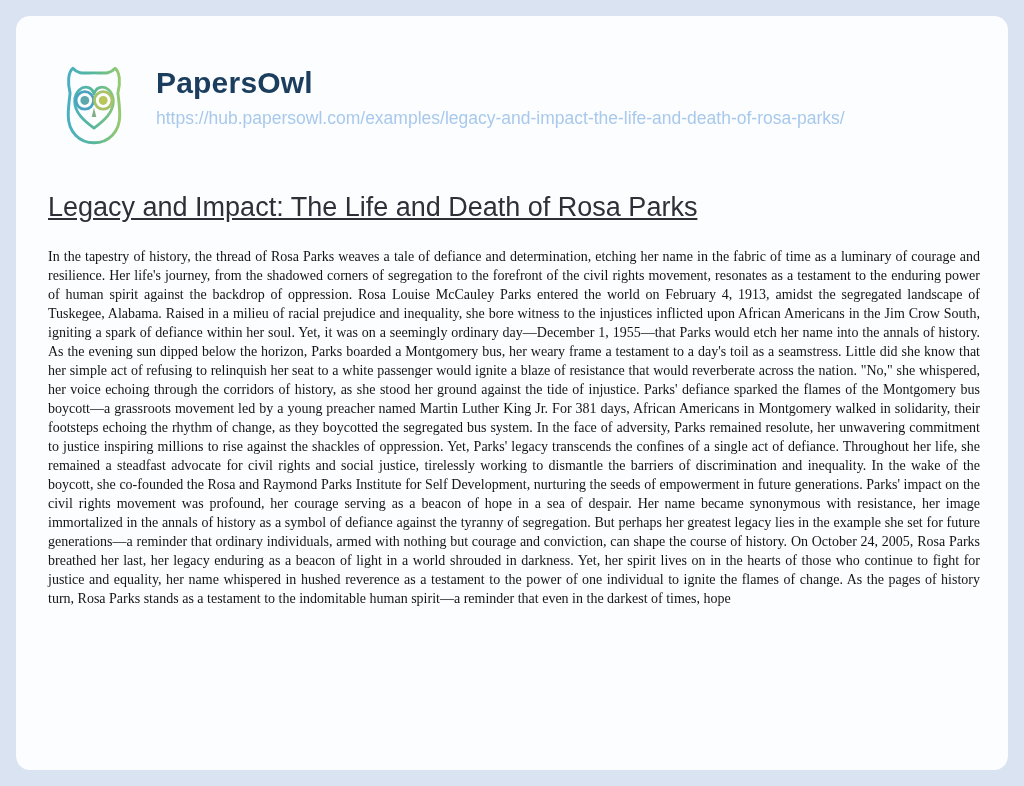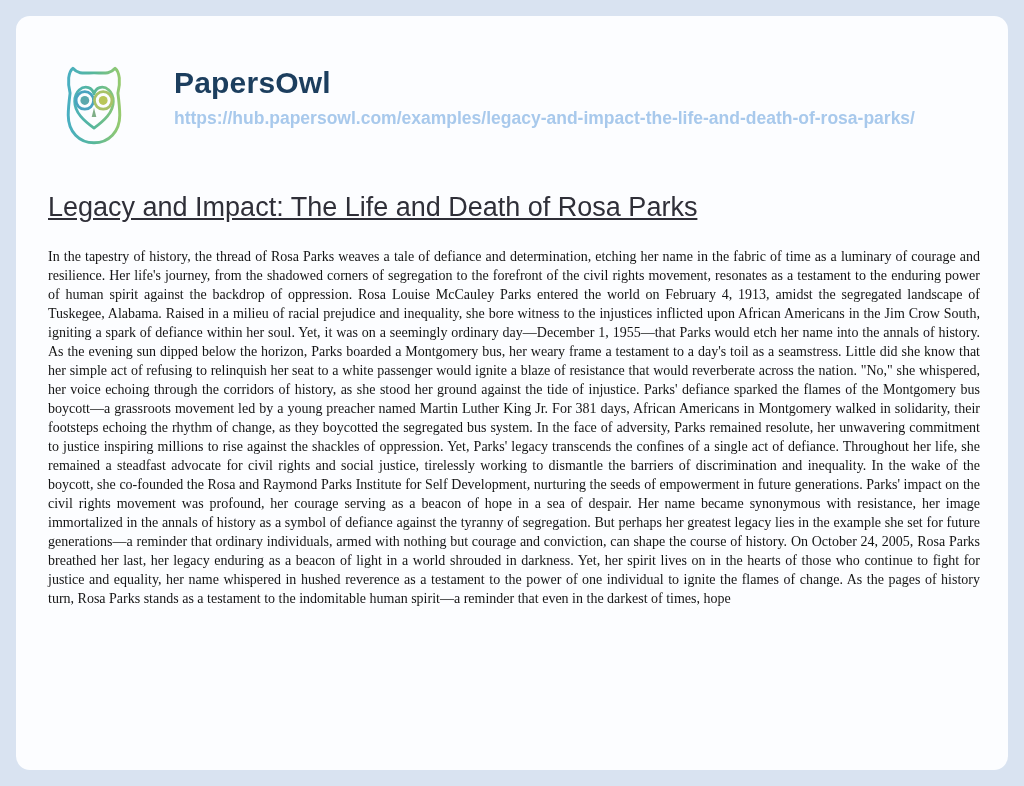--- a/index.html
+++ b/index.html
@@ -13,41 +13,40 @@
     position: absolute;
     left: 16px; top: 16px;
     width: 992px; height: 754px;
     background: #fcfdff;
     border-radius: 14px;
     padding: 42px 32px 0 32px;
   }
   .header {
     display: flex;
     align-items: flex-start;
-    gap: 34px;
+    gap: 16px;
   }
   .logo {
     width: 92px; height: 96px;
     flex: 0 0 auto;
   }
   .logo svg { width: 100%; height: 100%; display: block; }
   .brand-col { padding-top: 8px; }
   .brand {
     font-size: 30px;
     font-weight: 700;
     color: #1c3e5e;
     letter-spacing: 0.2px;
   }
   .url {
     margin-top: 8px;
     font-size: 17.5px;
     color: #a8c9ec;
     text-decoration: none;
     display: inline-block;
-    font-weight: bold;
   }
   .title {
     margin-top: 34px;
     max-width: 650px;
     font-size: 27px;
     line-height: 38px;
     font-weight: 400;
     color: #2f2f38;
     text-decoration: underline;
   }

